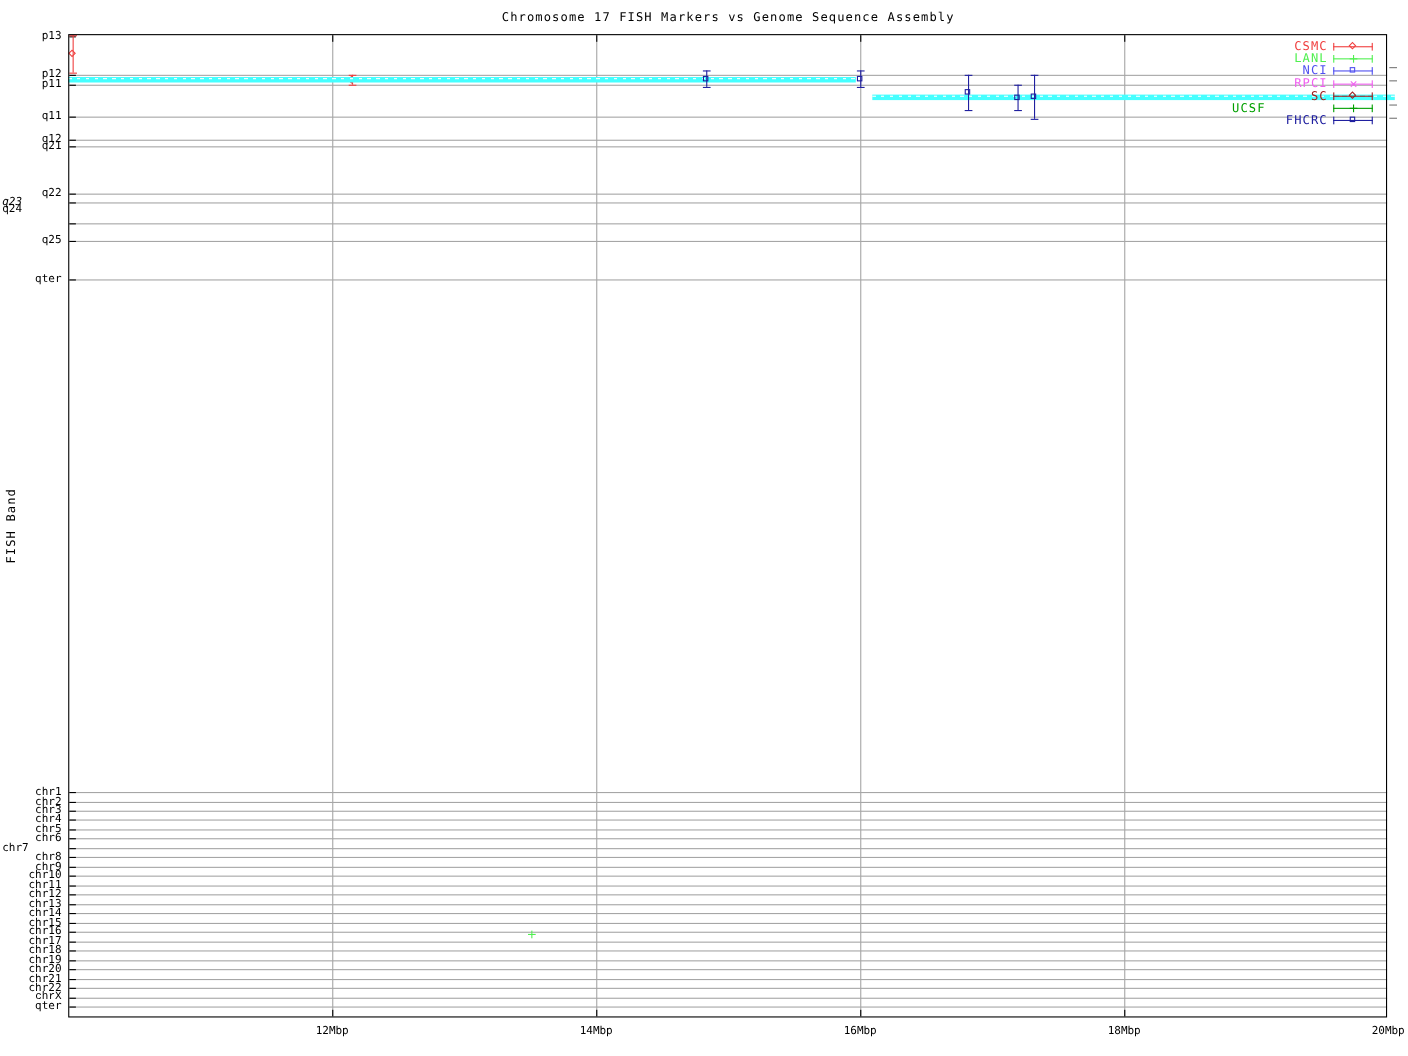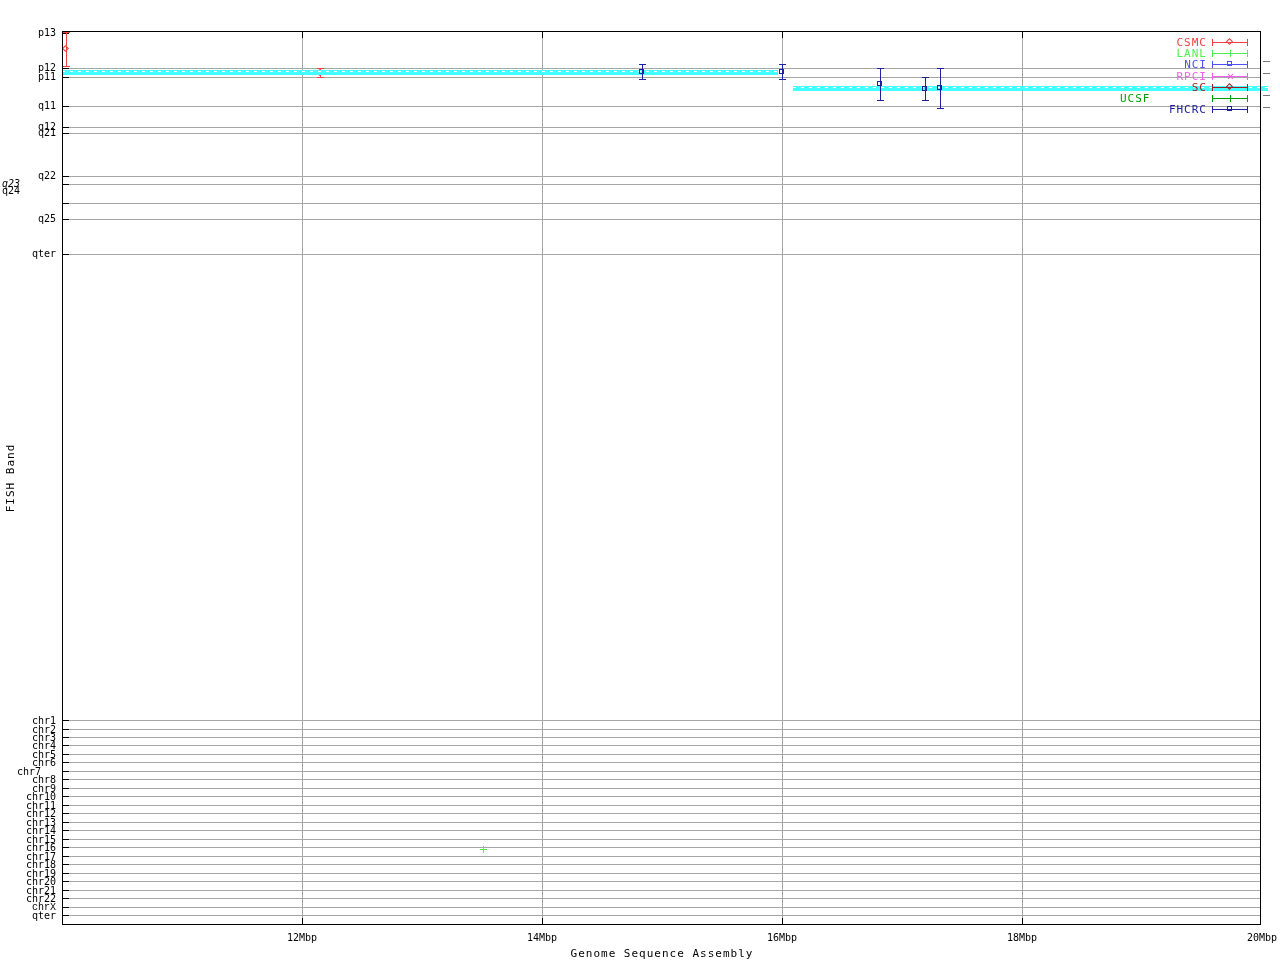--- a/index.html
+++ b/index.html
@@ -12,20 +12,21 @@
   #figure{position:relative;width:1280px;height:960px;overflow:hidden;background:#fff;}
   #chart-title{left:62px;top:9px;width:1200px;text-align:center;font-size:11px;letter-spacing:1px;white-space:nowrap;}
   #x-axis-title{left:62px;top:947px;width:1200px;text-align:center;font-size:11px;letter-spacing:1px;}
   #y-axis-title{left:10px;top:478px;transform:translate(-50%,-50%) rotate(-90deg);font-size:11px;letter-spacing:1px;white-space:nowrap;}
   #plot-border{left:62px;top:31px;width:1199px;height:894px;border:1px solid #000;box-sizing:border-box;z-index:5;pointer-events:none;}
 </style>
 </head>
 <body>
 
 <div id="figure">
+  <div class="abs" id="chart-title">Chromosome 17 FISH Markers vs Genome Sequence Assembly</div>
   <div class="abs" id="plot" style="left:0;top:0;width:1219px;height:960px;">
       <div class="abs" style="left: 63px; top: 33px; width: 6px; height: 1px; background: rgb(0, 0, 0);"></div>
       <div class="abs" style="left: 2px; top: 33px; width: 54px; text-align: right; font-size: 10px; line-height: 10px; transform: translateY(-50%); white-space: nowrap;">p13</div>
       <div class="abs" style="left: 63px; top: 68px; width: 1198px; height: 1px; background: rgb(166, 166, 166);"></div>
       <div class="abs" style="left: 63px; top: 68px; width: 6px; height: 1px; background: rgb(0, 0, 0);"></div>
       <div class="abs" style="left: 2px; top: 68px; width: 54px; text-align: right; font-size: 10px; line-height: 10px; transform: translateY(-50%); white-space: nowrap;">p12</div>
       <div class="abs" style="left: 63px; top: 77px; width: 1198px; height: 1px; background: rgb(166, 166, 166);"></div>
       <div class="abs" style="left: 63px; top: 77px; width: 6px; height: 1px; background: rgb(0, 0, 0);"></div>
       <div class="abs" style="left: 2px; top: 77px; width: 54px; text-align: right; font-size: 10px; line-height: 10px; transform: translateY(-50%); white-space: nowrap;">p11</div>
       <div class="abs" style="left: 63px; top: 106px; width: 1198px; height: 1px; background: rgb(166, 166, 166);"></div>
@@ -65,21 +66,21 @@
       <div class="abs" style="left: 63px; top: 745px; width: 6px; height: 1px; background: rgb(0, 0, 0);"></div>
       <div class="abs" style="left: 2px; top: 745px; width: 54px; text-align: right; font-size: 10px; line-height: 9px; transform: translateY(-50%); white-space: nowrap;">chr4</div>
       <div class="abs" style="left: 63px; top: 754px; width: 1198px; height: 1px; background: rgb(166, 166, 166);"></div>
       <div class="abs" style="left: 63px; top: 754px; width: 6px; height: 1px; background: rgb(0, 0, 0);"></div>
       <div class="abs" style="left: 2px; top: 754px; width: 54px; text-align: right; font-size: 10px; line-height: 9px; transform: translateY(-50%); white-space: nowrap;">chr5</div>
       <div class="abs" style="left: 63px; top: 762px; width: 1198px; height: 1px; background: rgb(166, 166, 166);"></div>
       <div class="abs" style="left: 63px; top: 762px; width: 6px; height: 1px; background: rgb(0, 0, 0);"></div>
       <div class="abs" style="left: 2px; top: 762px; width: 54px; text-align: right; font-size: 10px; line-height: 9px; transform: translateY(-50%); white-space: nowrap;">chr6</div>
       <div class="abs" style="left: 63px; top: 771px; width: 1198px; height: 1px; background: rgb(166, 166, 166);"></div>
       <div class="abs" style="left: 63px; top: 771px; width: 6px; height: 1px; background: rgb(0, 0, 0);"></div>
-      <div class="abs" style="left: 2px; top: 771px; width: 54px; text-align: center; font-size: 10px; line-height: 9px; transform: translateY(-50%); white-space: nowrap;">chr7</div>
+      <div class="abs" style="left: 2px; top: 771px; width: 54px; text-align: left; font-size: 10px; line-height: 9px; transform: translateY(-50%); white-space: nowrap;">chr7</div>
       <div class="abs" style="left: 63px; top: 779px; width: 1198px; height: 1px; background: rgb(166, 166, 166);"></div>
       <div class="abs" style="left: 63px; top: 779px; width: 6px; height: 1px; background: rgb(0, 0, 0);"></div>
       <div class="abs" style="left: 2px; top: 779px; width: 54px; text-align: right; font-size: 10px; line-height: 9px; transform: translateY(-50%); white-space: nowrap;">chr8</div>
       <div class="abs" style="left: 63px; top: 788px; width: 1198px; height: 1px; background: rgb(166, 166, 166);"></div>
       <div class="abs" style="left: 63px; top: 788px; width: 6px; height: 1px; background: rgb(0, 0, 0);"></div>
       <div class="abs" style="left: 2px; top: 788px; width: 54px; text-align: right; font-size: 10px; line-height: 9px; transform: translateY(-50%); white-space: nowrap;">chr9</div>
       <div class="abs" style="left: 63px; top: 796px; width: 1198px; height: 1px; background: rgb(166, 166, 166);"></div>
       <div class="abs" style="left: 63px; top: 796px; width: 6px; height: 1px; background: rgb(0, 0, 0);"></div>
       <div class="abs" style="left: 2px; top: 796px; width: 54px; text-align: right; font-size: 10px; line-height: 9px; transform: translateY(-50%); white-space: nowrap;">chr10</div>
       <div class="abs" style="left: 63px; top: 805px; width: 1198px; height: 1px; background: rgb(166, 166, 166);"></div>
@@ -216,15 +217,14 @@
       <div class="abs" style="left: 1247px; top: 95px; width: 1px; height: 7px; background: rgb(0, 160, 0); z-index: 4;"></div>
       <div class="abs" style="left: 1227px; top: 98px; width: 7px; height: 1px; background: rgb(0, 160, 0); z-index: 4;"></div>
       <div class="abs" style="left: 1230px; top: 95px; width: 1px; height: 7px; background: rgb(0, 160, 0); z-index: 4;"></div>
       <div class="abs" style="left: 1120px; top: 109px; width: 87px; text-align: right; font-size: 11px; letter-spacing: 1px; color: rgb(32, 32, 160); transform: translateY(-50%); z-index: 4;">FHCRC</div>
       <div class="abs" style="left: 1212px; top: 109px; width: 36px; height: 1px; background: rgb(32, 32, 160); z-index: 4;"></div>
       <div class="abs" style="left: 1212px; top: 106px; width: 1px; height: 7px; background: rgb(32, 32, 160); z-index: 4;"></div>
       <div class="abs" style="left: 1247px; top: 106px; width: 1px; height: 7px; background: rgb(32, 32, 160); z-index: 4;"></div>
       <div class="abs" style="left: 1227px; top: 106px; width: 5px; height: 5px; border: 1px solid rgb(32, 32, 160); box-sizing: border-box; z-index: 4;"></div>
     </div>
   <div class="abs" id="plot-border"></div>
-  <div class="abs" id="x-axis-title">Genome Sequence Assembly</div>
   <div class="abs" id="y-axis-title">FISH Band</div>
 </div>
 
 </body></html>

